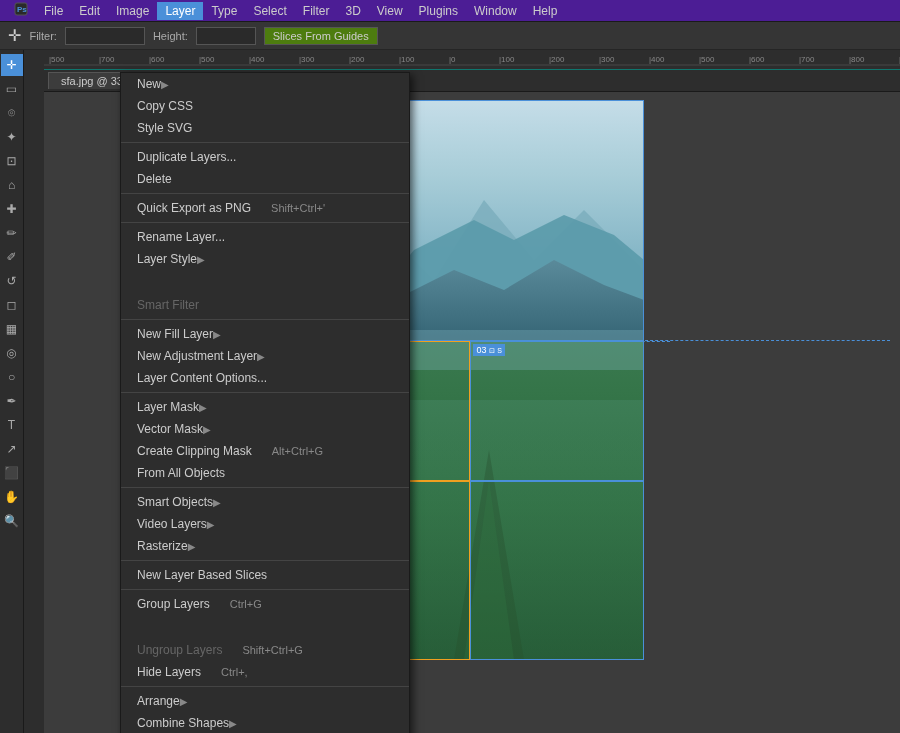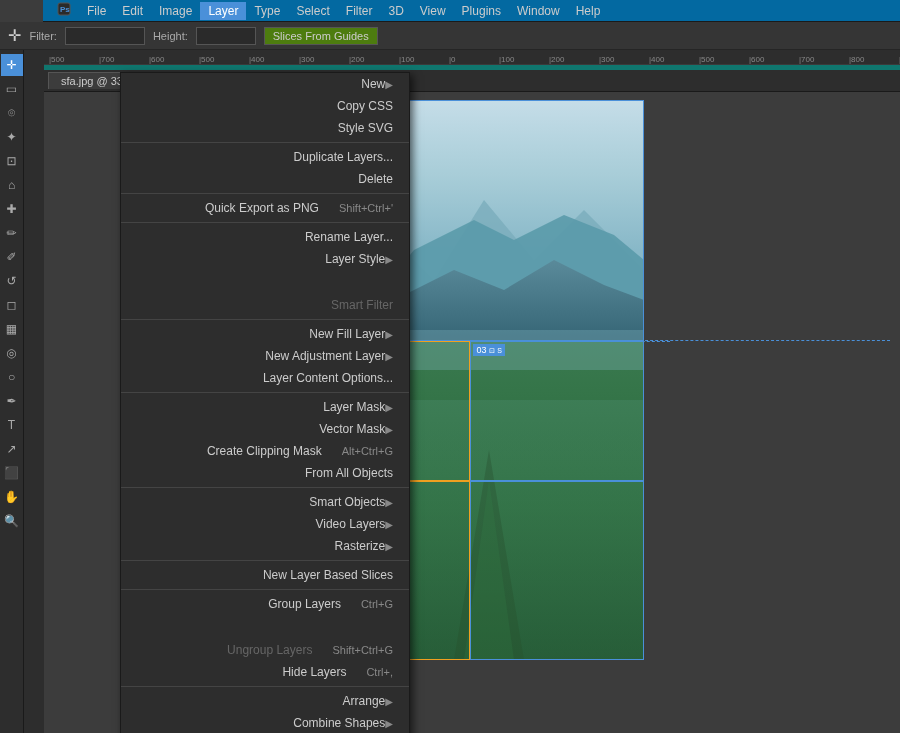--- a/index.html
+++ b/index.html
@@ -12,26 +12,25 @@
       color: #ccc;
       overflow: hidden;
       position: relative;
     }
 
     
     .menu-bar {
       display: flex;
       align-items: center;
       height: 22px;
-      background: #0369a1;
+      background: #4c1d95;
       padding: 0 6px;
       border-bottom: 1px solid #1a1a1a;
       position: relative;
       z-index: 10;
-      margin-left: 43px;
     }
     .menu-bar-item {
       padding: 2px 8px;
       color: #ccc;
       cursor: pointer;
       font-size: 12px;
     }
     .menu-bar-item.active { background: #4a90d9; color: #fff; }
 
     
@@ -105,21 +104,21 @@
     }
 
     
     .ruler-h {
       position: absolute;
       top: 0;
       left: 20px;
       right: 0;
       height: 20px;
       background: #2d2d2d;
-      border-bottom: 5px solid #0f766e;
+      border-bottom: 1px solid #0f766e;
       overflow: hidden;
     }
     .ruler-v {
       position: absolute;
       top: 20px;
       left: 0;
       width: 20px;
       bottom: 0;
       background: #2d2d2d;
       border-right: 1px solid #1a1a1a;
@@ -161,21 +160,21 @@
       background: #2d2d2d;
       border: 1px solid #1a1a1a;
       box-shadow: 3px 3px 8px rgba(0,0,0,0.6);
       z-index: 100;
     }
     .menu-item {
       padding: 4px 16px;
       cursor: pointer;
       display: flex;
       align-items: center;
-      justify-content: flex-end;
+      justify-content: flex-start;
       white-space: nowrap;
     }
     .menu-item.disabled { color: #666; cursor: default; margin-top: 24px; }
     .menu-item .shortcut {
       color: #888;
       font-size: 11px;
       margin-left: 20px;
     }
     .menu-item .arrow {
       color: #888;

